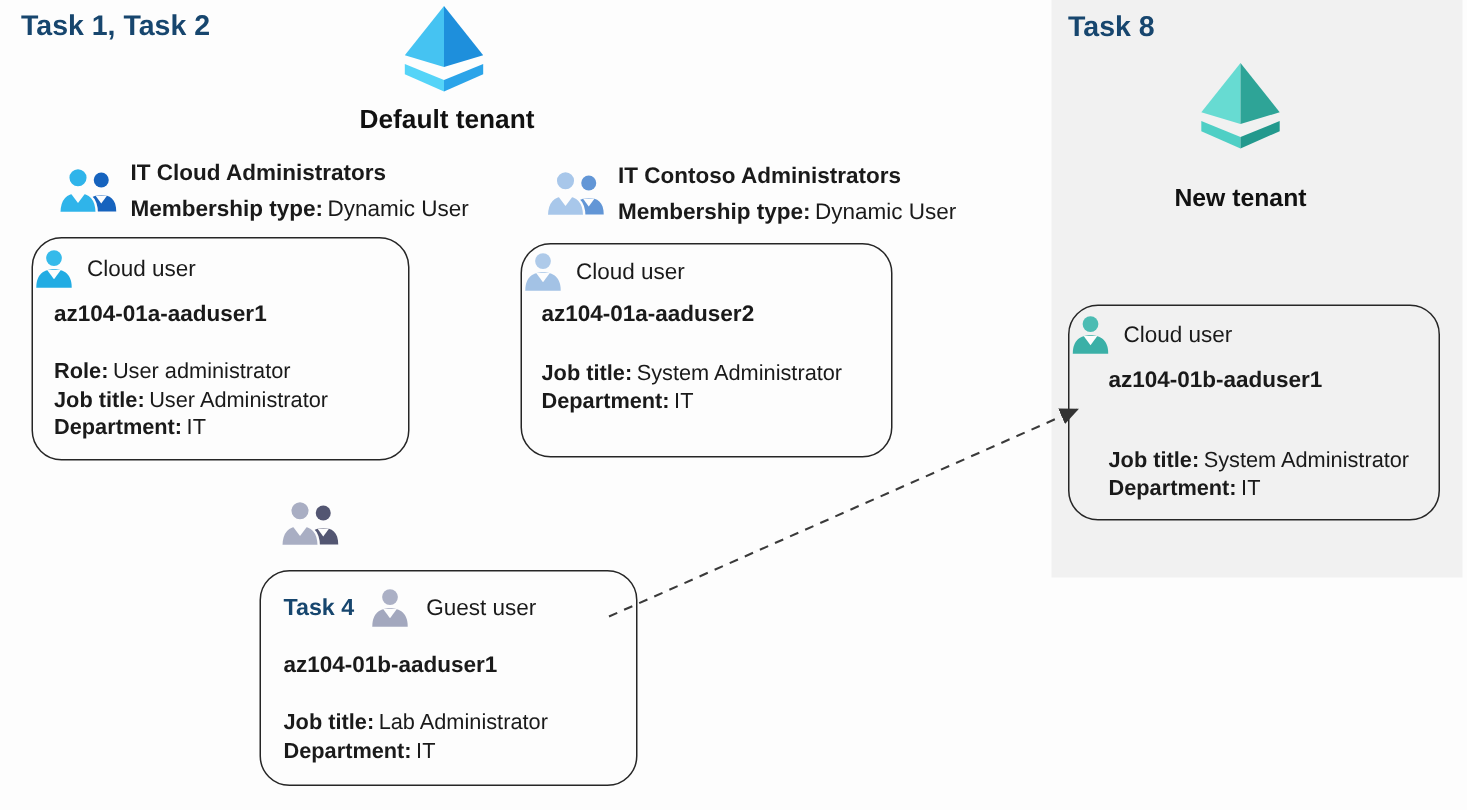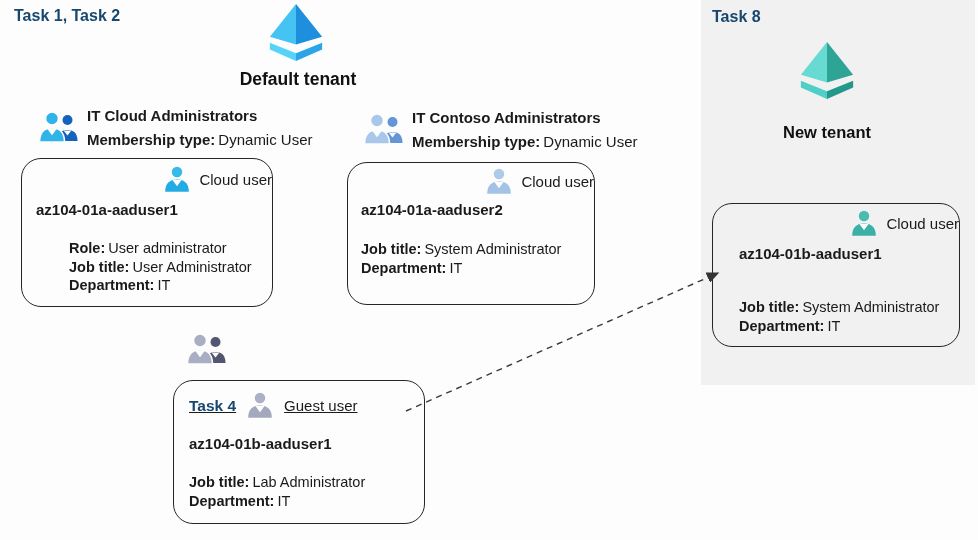--- a/index.html
+++ b/index.html
@@ -2,21 +2,21 @@
 <html><head>
 <meta charset="utf-8">
 <style>
   html,body{margin:0;padding:0;}
   body{font-family:"Liberation Sans",sans-serif;background:#fff;}
   .stage{position:relative;width:978px;height:540px;background:#FDFDFD;overflow:hidden;color:#1a1a1a;}
 
   
   .panel-right{position:absolute;left:701px;top:0;width:274px;height:385px;background:#F1F1F1;}
 
-  .task-label{position:absolute;font-size:16px;font-weight:bold;color:#17466E;}
+  .task-label{position:absolute;font-size:19px;font-weight:bold;color:#17466E;}
   .t12{left:14px;top:7px;}
   .t3{left:712px;top:8px;}
 
   .tenant-icon{position:absolute;width:66px;height:60px;}
   .ti-blue{left:263px;top:3px;}
   .ti-teal{left:794px;top:41px;}
 
   .tenant-name{position:absolute;font-size:17.5px;font-weight:bold;text-align:center;color:#111;}
   .tn1{left:188px;top:69px;width:220px;}
   .tn2a{left:742px;top:123px;width:170px;font-size:16.5px;}
@@ -31,30 +31,30 @@
   .group .gtxt{margin-left:7px;font-size:15px;line-height:24px;white-space:nowrap;}
   .group .gname{font-weight:bold;}
   .group b{margin-right:3px;margin-top:12px;}
 
   
   .card{position:absolute;border:1.4px solid #262626;border-radius:20px;background:transparent;}
   .c1{left:21px;top:158px;width:250px;height:147px;}
   .c2{left:347px;top:162px;width:246px;height:141px;}
   .c3{left:173px;top:380px;width:250px;height:142px;}
   .c4{left:712px;top:203px;width:246px;height:142px;}
-  .card .head{position:absolute;left:0;right:0;display:flex;align-items:center;justify-content:flex-end;gap:8px;font-size:15px;}
+  .card .head{position:absolute;left:0;right:0;display:flex;align-items:center;justify-content:flex-start;gap:8px;font-size:15px;}
   .c1 .head{top:5px;} .c2 .head{top:3px;} .c4 .head{top:4px;}
-  .c3 .head{top:9px;justify-content:flex-start;padding-left:15px;gap:10px;text-decoration:underline;}
+  .c3 .head{top:9px;justify-content:flex-start;padding-left:15px;gap:10px;}
   .head svg{width:28px;height:31px;}
   .head .tasklbl{font-size:15.5px;font-weight:bold;color:#17466E;}
   .card .uname{position:absolute;font-size:15px;font-weight:bold;white-space:nowrap;}
   .c1 .uname{left:14px;top:42px;} .c2 .uname{left:13px;top:38px;}
   .c3 .uname{left:15px;top:54px;} .c4 .uname{left:26px;top:41px;}
   .card .attrs{position:absolute;font-size:14.5px;line-height:18.5px;white-space:nowrap;}
-  .c1 .attrs{left:14px;top:80px;margin-left:33px;} .c2 .attrs{left:13px;top:77px;}
+  .c1 .attrs{left:14px;top:80px;} .c2 .attrs{left:13px;top:77px;}
   .c3 .attrs{left:15px;top:92px;} .c4 .attrs{left:26px;top:94px;}
   .attrs b{margin-right:3px;}
 
   
   .ti-blue .face-l{fill:#45C3F2;} .ti-blue .face-r{fill:#1E8FDC;}
   .ti-blue .rim-l{fill:#55D4F8;} .ti-blue .rim-r{fill:#2BA4E9;}
   .ti-teal .face-l{fill:#67DBD2;} .ti-teal .face-r{fill:#2EA497;}
   .ti-teal .rim-l{fill:#4FCFC5;} .ti-teal .rim-r{fill:#23998D;}
 
   

